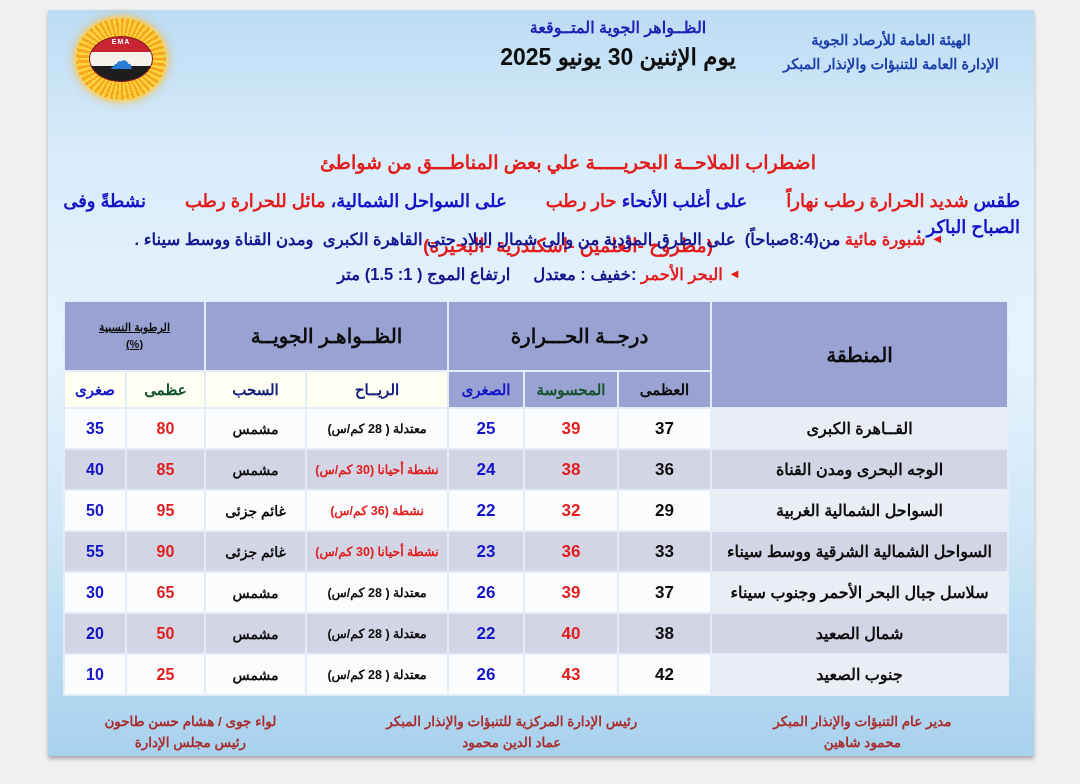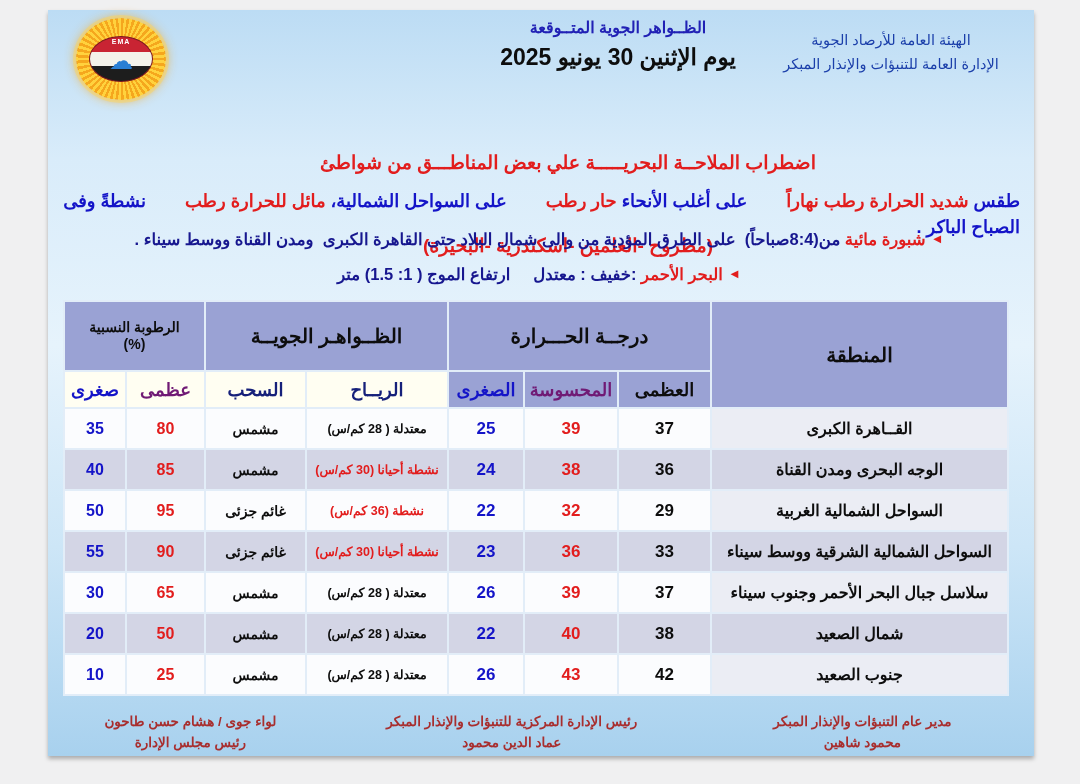--- a/index.html
+++ b/index.html
@@ -25,21 +25,21 @@
   .ema  { position:absolute; top:1px; left:0; right:0; text-align:center; color:#fff;
           font-size:7px; font-weight:bold; letter-spacing:1px; font-family:"Liberation Sans",sans-serif; }
   .cloud{ position:absolute; top:4px; left:0; right:0; text-align:center; color:#2a7fd4;
           font-size:24px; line-height:40px; }
 
   
   .titleblock { position:absolute; left:290px; top:8px; width:560px; text-align:center; }
   .title { color:#2121b5; font-size:16px; font-weight:bold; }
   .date  { color:#0d0d0d; font-size:23px; font-weight:bold; margin-top:7px; }
   .brand { position:absolute; right:6px; top:18px; width:274px; text-align:center;
-           color:#1b3faa; font-weight:normal; font-size:14.5px; line-height:24px; }
+           color:#1b3faa; font-weight:bold; font-size:14.5px; line-height:24px; }
 
   
   .alert { position:absolute; top:84px; left:140px; width:760px; text-align:center;
            color:#e21d1d; font-size:19px; font-weight:bold; line-height:27.5px; white-space:pre-wrap; }
 
   
   .wxline { position:absolute; top:178px; right:14px; left:12px; text-align:right;
             font-size:18px; font-weight:bold; line-height:26px; white-space:pre-wrap; }
   .sg.b { color:#1414c8; } .sg.r { color:#e21d1d;padding-left:34px; }
 
@@ -49,25 +49,25 @@
   .bullet .redpart { color:#e21d1d; }
   .bullet .rest { color:#17178f; }
   #bullet-fog { top:220px; } #bullet-redsea { top:255px; }
 
   
   table { position:absolute; top:290px; left:15px; width:944px; border-collapse:collapse;
           table-layout:fixed; }
   th, td { border:2px solid #e2edf8; text-align:center; vertical-align:middle;
            font-weight:bold; overflow:hidden; }
   .h1 th { background:#9aa2d4; color:#0d0d0d; font-size:20px; height:70px; }
-  .h1 th.hum { font-size:14px; line-height:17px; }
-  .h2 th { height:37px; font-size:18px;text-align:center; }
+  .h1 th.hum { font-size:11px; line-height:17px;text-decoration:underline; }
+  .h2 th { height:37px; font-size:15px;text-align:center; }
   .h2 th.pw { background:#9aa2d4; }
   .h2 th.cream { background:#fffef2; }
-  .c-red  { color:#701a75; } .c-blue { color:#1414c8; }
+  .c-red  { color:#14532d; } .c-blue { color:#1414c8; }
   .c-black{ color:#0d0d0d; } .c-navy { color:#16207a; }
   tbody tr { height:41px; }
   tbody tr:nth-child(odd) td { background:#fbfcfe; }
   tbody tr:nth-child(odd) td.region { background:#ebedf4; }
   tbody tr:nth-child(even) td { background:#d3d5e5; }
   td.region { font-size:16px; color:#0d0d0d; }
   td.tmax { font-size:17px; color:#0d0d0d; }
   td.tfeel{ font-size:17px; color:#e21d1d; }
   td.tmin { font-size:17px; color:#1414c8; }
   td.wind { font-size:12.5px; }

